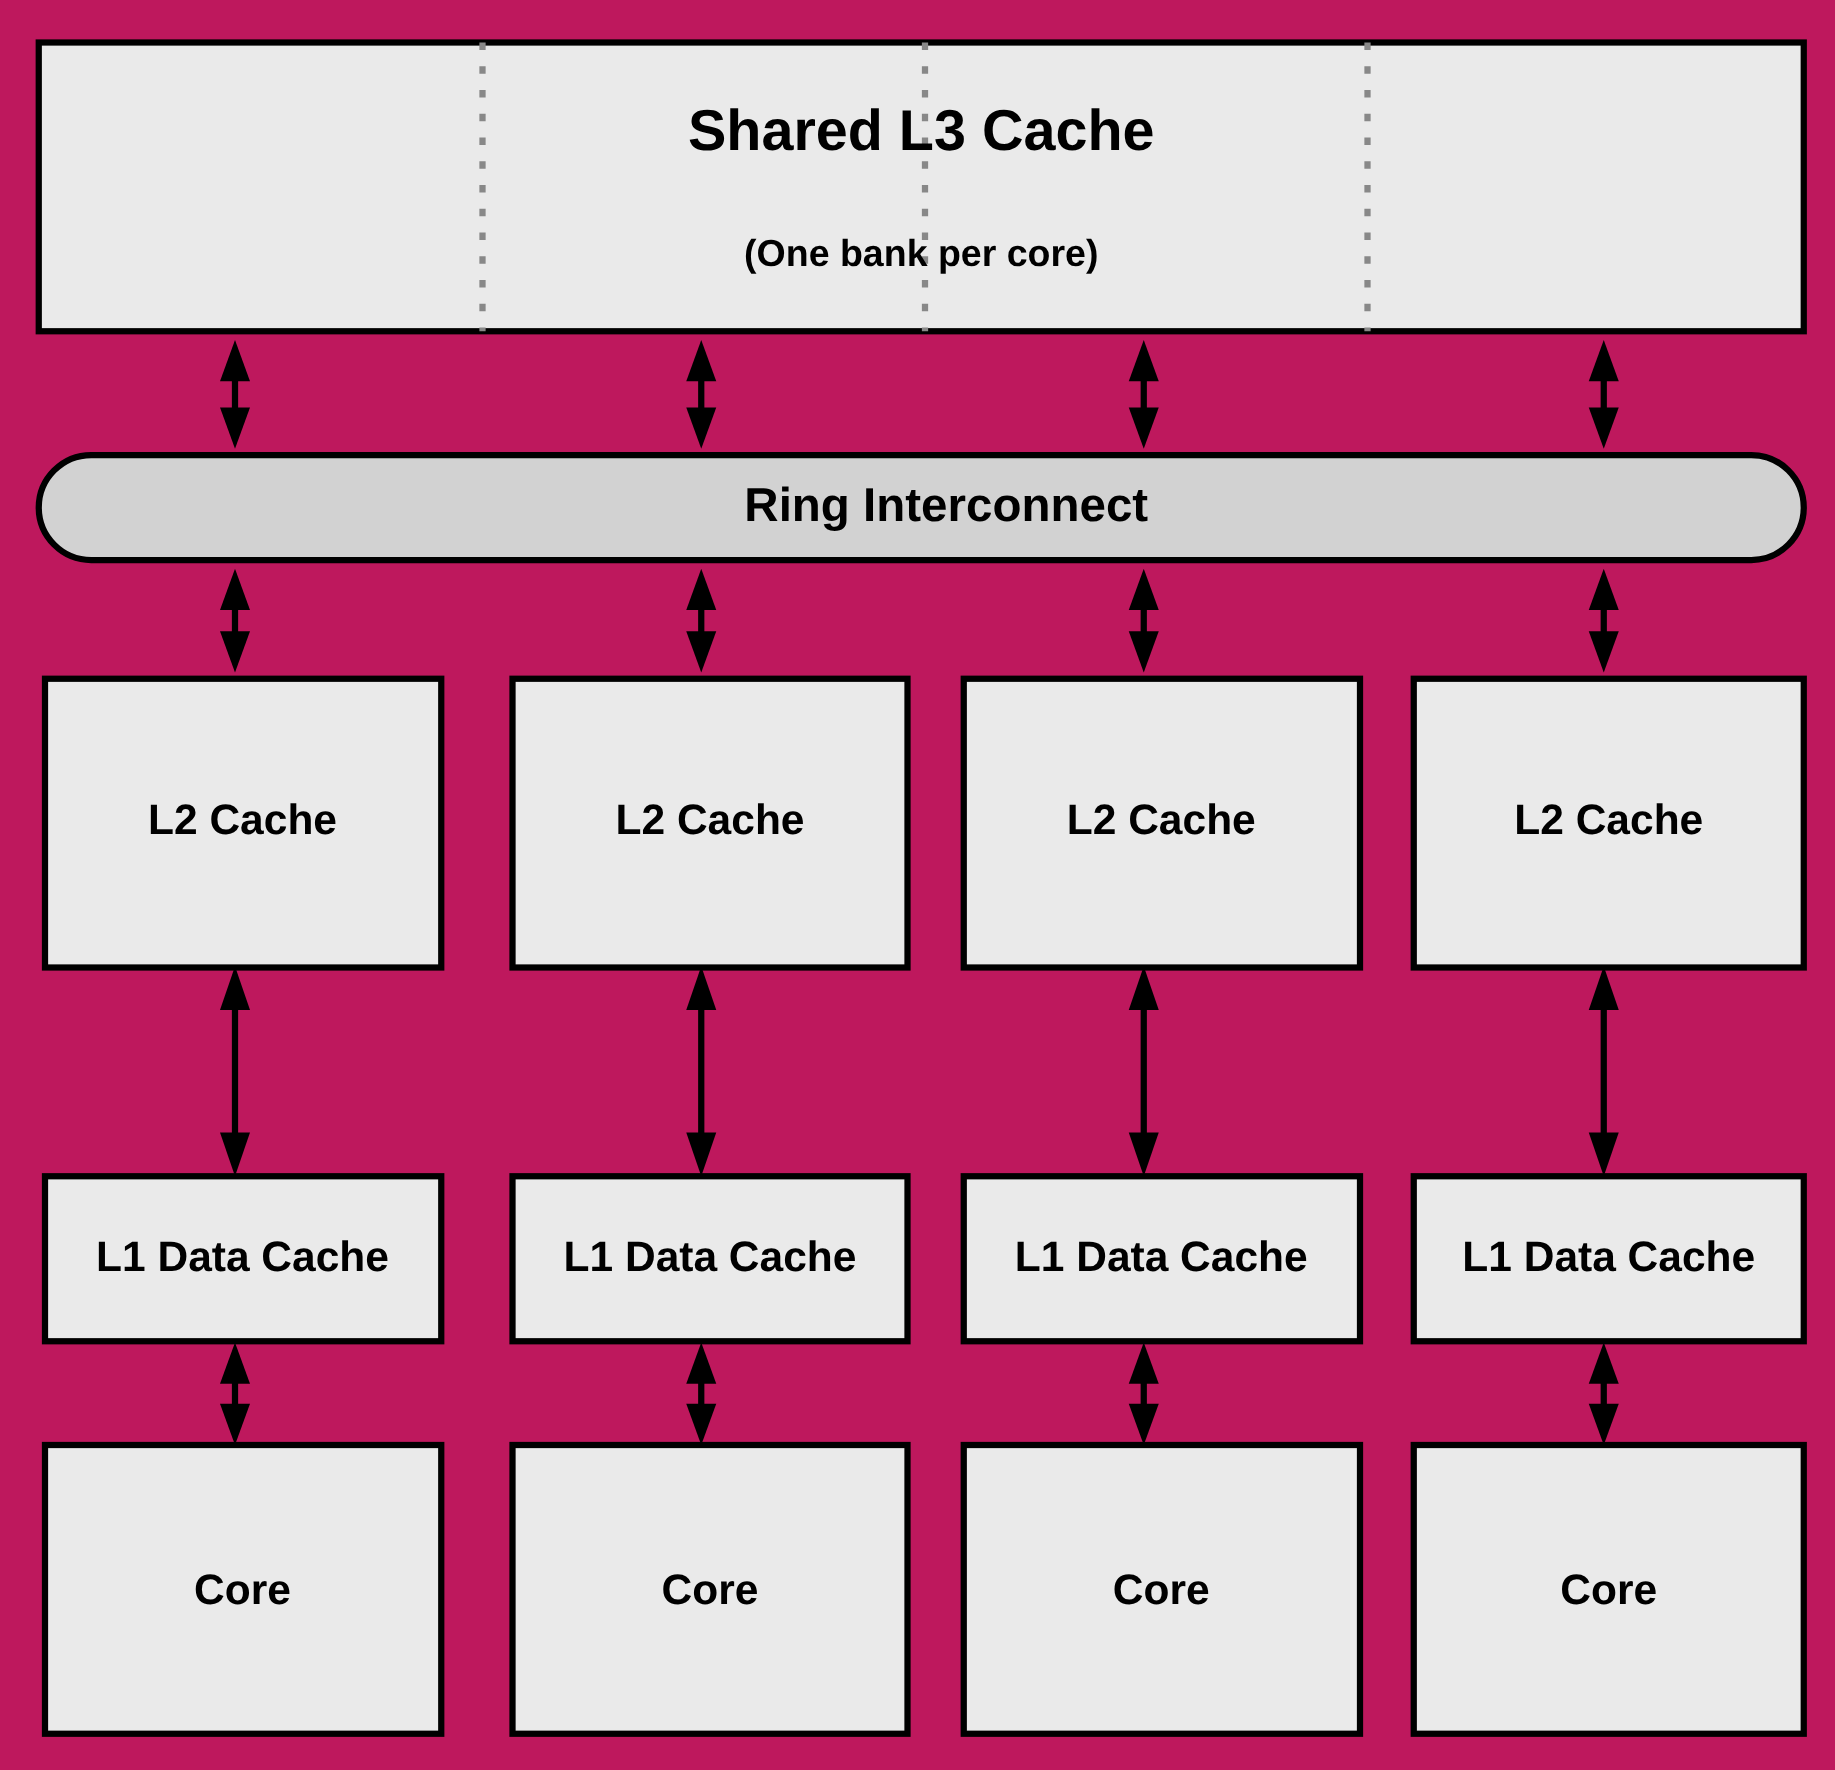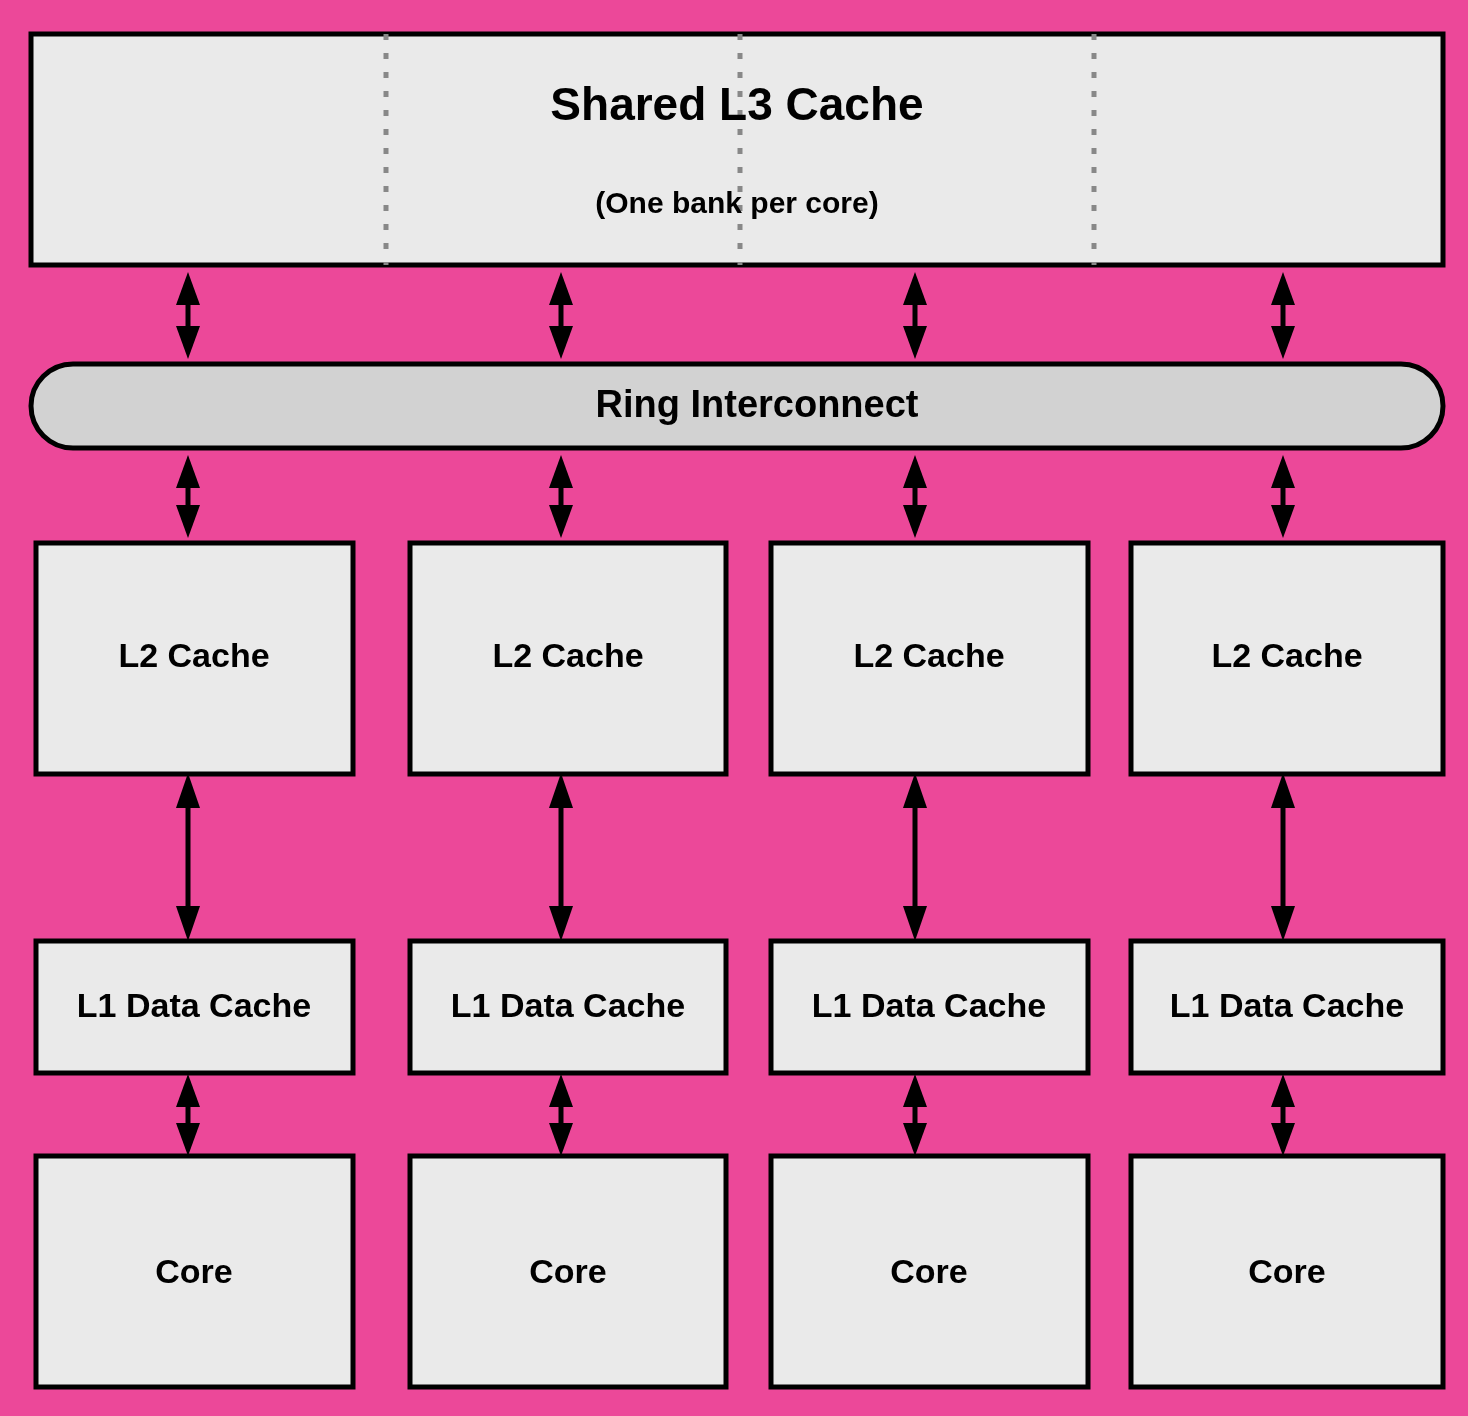--- a/index.html
+++ b/index.html
@@ -7,21 +7,21 @@
     padding: 0;
     background: #ffffff;
   }
   body {
     font-family: "Liberation Sans", sans-serif;
   }
   #stage {
     position: relative;
     width: 1468px;
     height: 1416px;
-    background: #ec4899;
+    background: #be185d;
     overflow: hidden;
   }
   svg.layer {
     position: absolute;
     left: 0;
     top: 0;
     width: 1468px;
     height: 1416px;
     display: block;
   }

